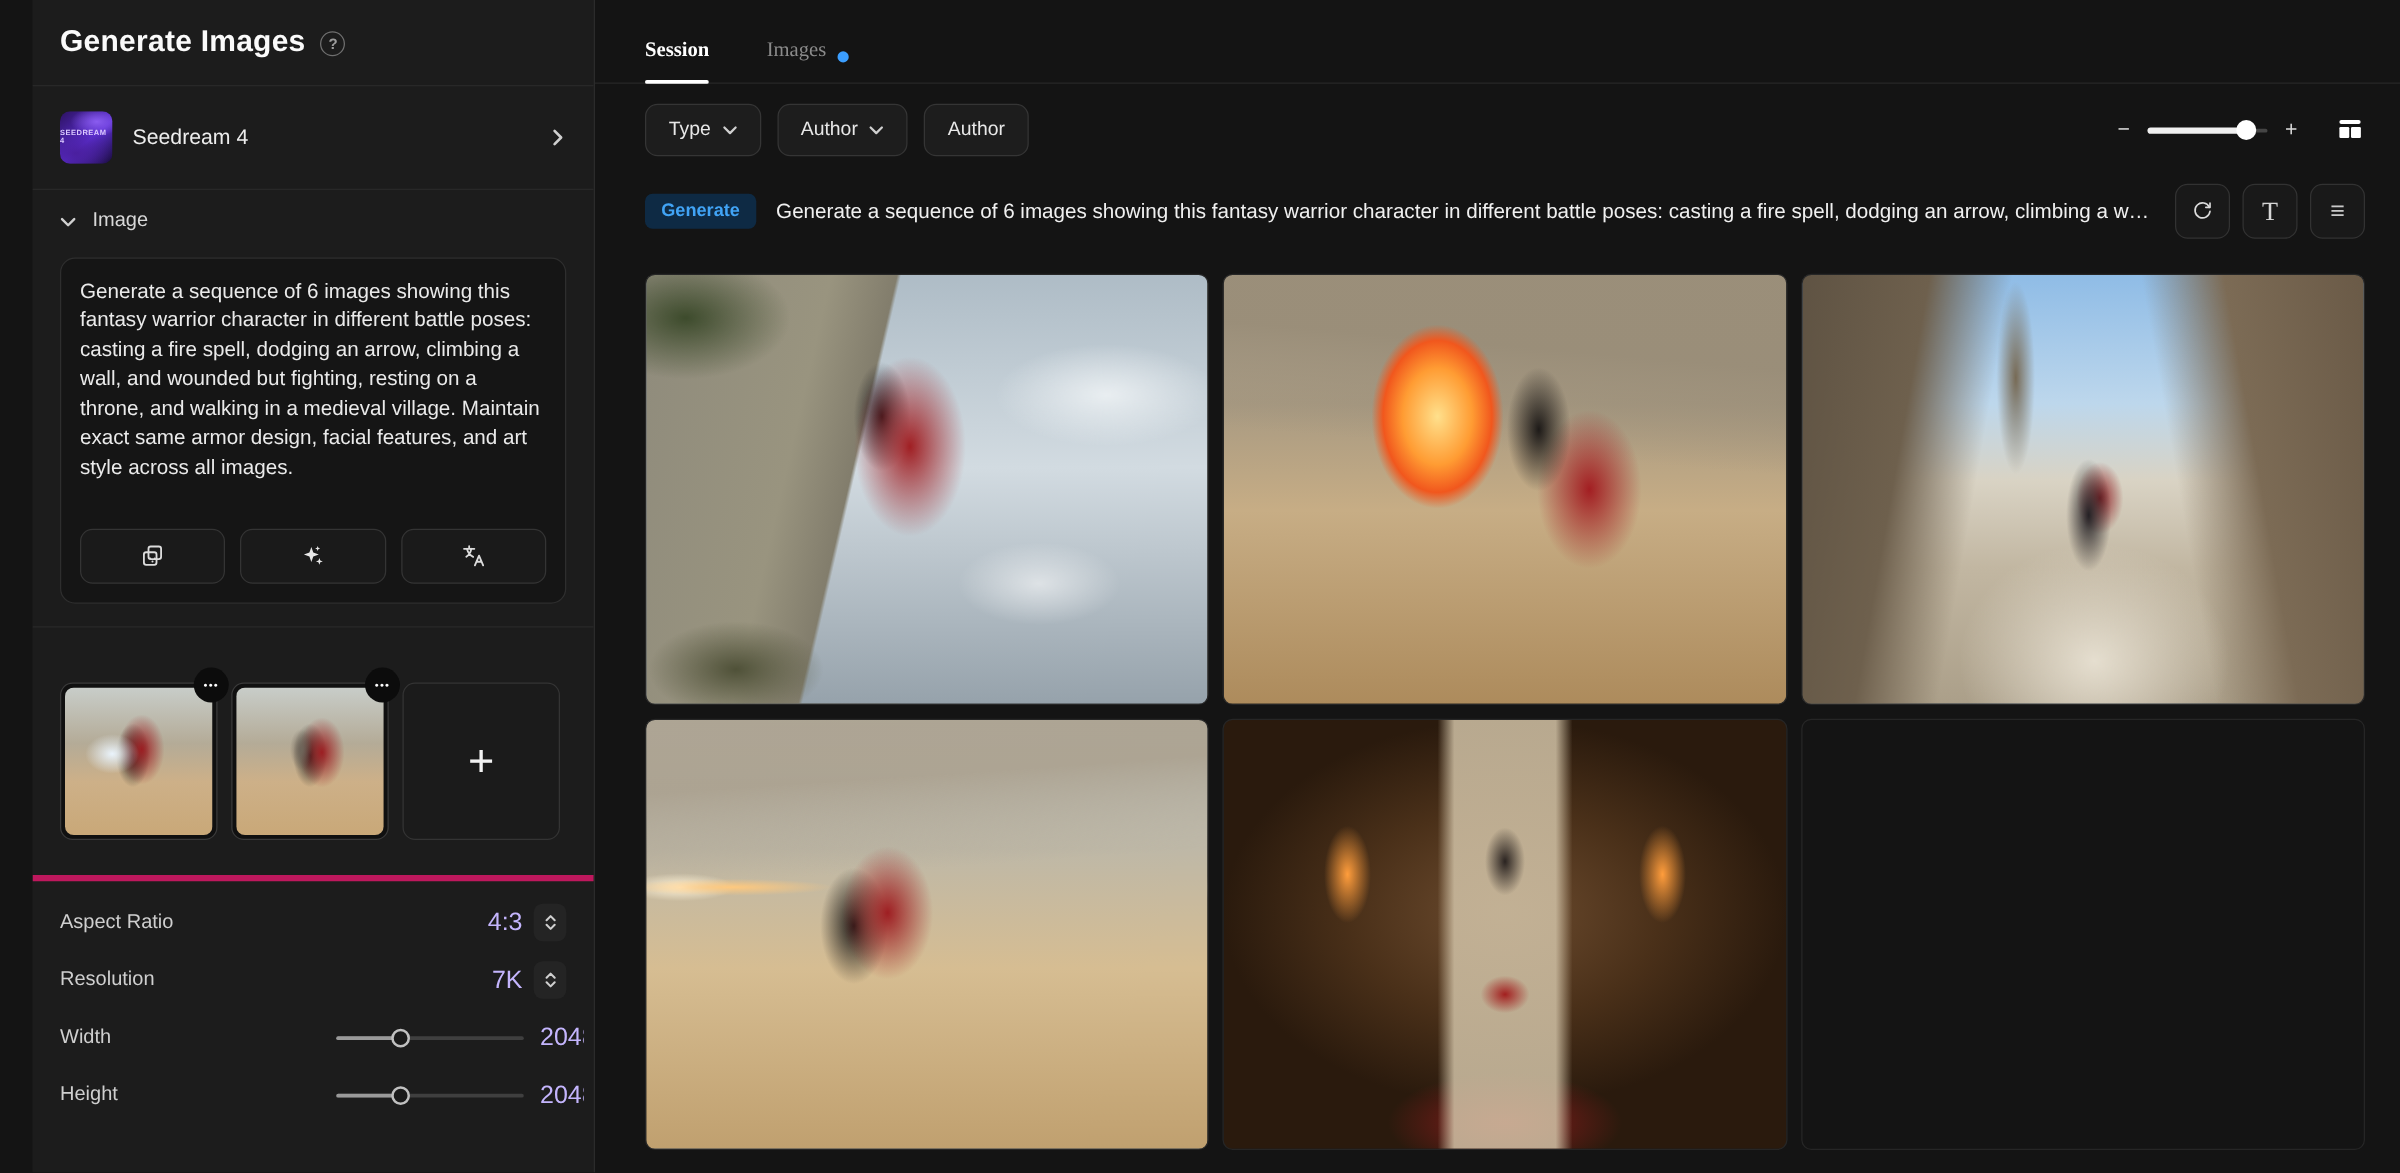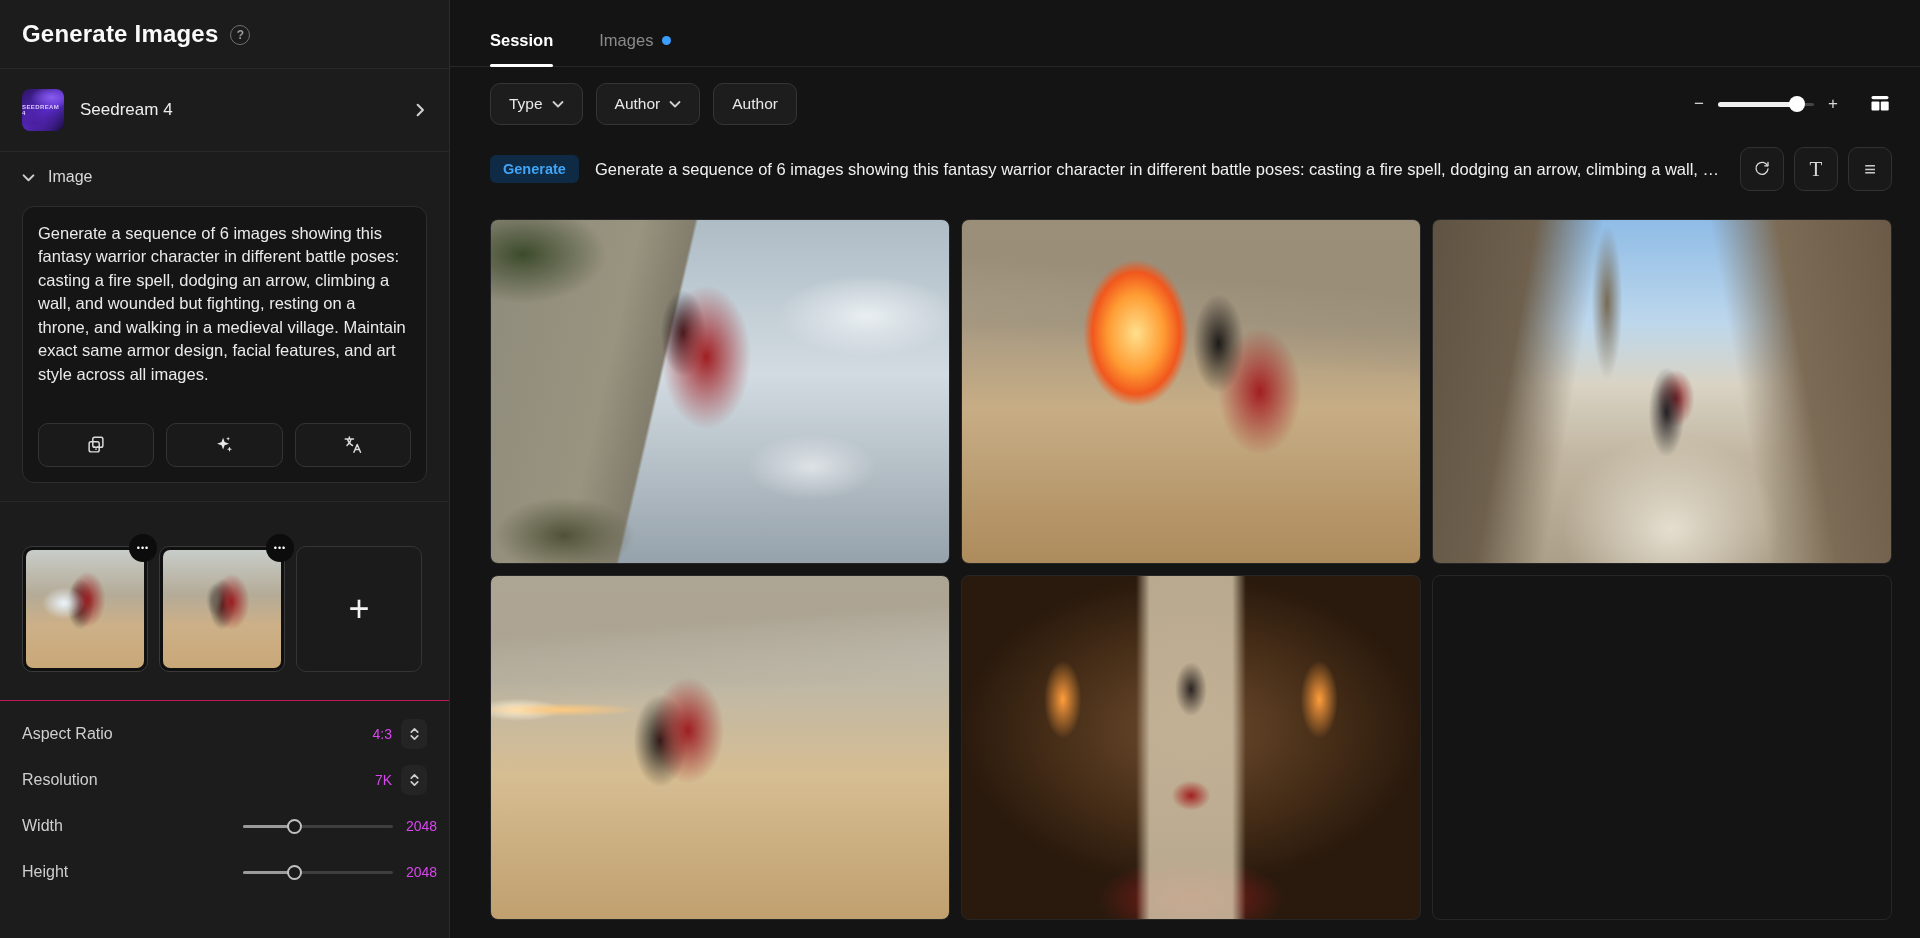--- a/index.html
+++ b/index.html
@@ -2,21 +2,21 @@
 <html><head>
 <meta charset="utf-8">
 <style>
   * { margin:0; padding:0; box-sizing:border-box; }
   html,body { width:1920px; height:938px; overflow:hidden; background:#141414;
               font-family:"Liberation Sans", sans-serif; color:#e8e8e8; }
   .app { display:flex; width:1920px; height:938px; }
 
   
   .sidebar { width:450px; min-width:450px; height:938px; background:#1c1c1c;
-             border-right:1px solid #2b2b2b; overflow:hidden; }
+             border-right:1px solid #2b2b2b; overflow:hidden;margin-left:26px; }
   .sb-header { height:69px; display:flex; align-items:center; gap:12px;
                padding:0 22px; border-bottom:1px solid #282828; }
   .sb-title { font-size:24px; font-weight:700; color:#fafafa; letter-spacing:.2px; }
   .help-circle { width:20px; height:20px; border:1.5px solid #6f6f6f; border-radius:50%;
                  color:#9c9c9c; font-size:12px; font-weight:700; display:flex;
                  align-items:center; justify-content:center; margin-top:2px; }
   .model-row { height:83px; display:flex; align-items:center; gap:16px; padding:0 22px;
                border-bottom:1px solid #282828; cursor:pointer; }
   .model-thumb { width:42px; height:42px; border-radius:8px; overflow:hidden;
                  background:
@@ -65,41 +65,41 @@
       radial-gradient(18px 34px at 50% 46%, #1b1917, transparent 75%),
       linear-gradient(180deg,#c8cdc9 0%,#b4ab97 38%,#cdb088 64%,#c9a878 100%); }
   .more-badge { position:absolute; top:-13px; right:-10px; width:28px; height:28px;
                 border-radius:50%; background:#0c0c0c; color:#fff; display:flex;
                 align-items:center; justify-content:center; font-size:9px;
                 letter-spacing:1px; cursor:pointer; }
   .thumb-add { width:126px; height:126px; border-radius:10px; border:1px solid #343434;
                background:#1b1b1b; display:flex; align-items:center; justify-content:center;
                color:#f2f2f2; font-size:36px; font-weight:300; cursor:pointer; }
 
-  .settings { margin-top:28px; border-top:1px solid #be185d; padding:10px 22px 0; }
+  .settings { margin-top:28px; border-top:5px solid #be185d; padding:10px 22px 0; }
   .set-row { height:46px; display:flex; align-items:center; }
   .set-label { flex:1; font-size:16px; color:#cfcfcf; }
-  .set-value { font-size:14px; color:#d946ef; }
+  .set-value { font-size:20px; color:#c4b5fd; }
   .stepper { width:26px; height:30px; border-radius:7px; background:#242424; margin-left:9px;
              display:flex; align-items:center; justify-content:center; cursor:pointer; }
   .slider-sm { width:150px; height:15px; position:relative; margin-right:13px; }
   .slider-sm .track { position:absolute; top:6.5px; left:0; right:0; height:3px;
                       background:#3f3f3f; border-radius:2px; }
   .slider-sm .fill { position:absolute; top:6.5px; left:0; width:34%; height:3px;
                      background:#9a9a9a; border-radius:2px; }
   .slider-sm .knob { position:absolute; top:0; left:calc(34% - 7px); width:15px; height:15px;
                      border-radius:50%; background:#1a1a1a; border:2px solid #c0c0c0; }
   .val-clip { width:35px; overflow:hidden; white-space:nowrap; margin-right:-14px; }
 
   
   .main { flex:1; height:938px; background:#141414; overflow:hidden; }
   .tabs-row { height:67px; border-bottom:1px solid #272727; display:flex;
               align-items:flex-end; gap:46px; padding:0 40px; }
   .tab { position:relative; padding-bottom:16px; font-size:16.5px; font-weight:600;
-         color:#fff; cursor:pointer; display:flex; align-items:center; gap:9px; }
+         color:#fff; cursor:pointer; display:flex; align-items:flex-end; gap:9px;font-family:Liberation Serif, serif; }
   .tab.inactive { color:#8a8a8a; font-weight:400; }
   .tab.active::after { content:""; position:absolute; left:0; right:0; bottom:-1px;
                        height:3px; background:#fff; border-radius:2px; }
   .blue-dot { width:9px; height:9px; border-radius:50%; background:#3b9eff; }
 
   .toolbar { display:flex; align-items:center; padding:16px 28px 0 40px; }
   .filter-group { display:flex; gap:13px; }
   .tb-btn { height:42px; padding:0 18px; border-radius:10px; border:1px solid #353535;
             background:#1d1d1d; color:#e8e8e8; font-size:15.5px; display:flex;
             align-items:center; gap:9px; cursor:pointer; font-family:inherit; }

